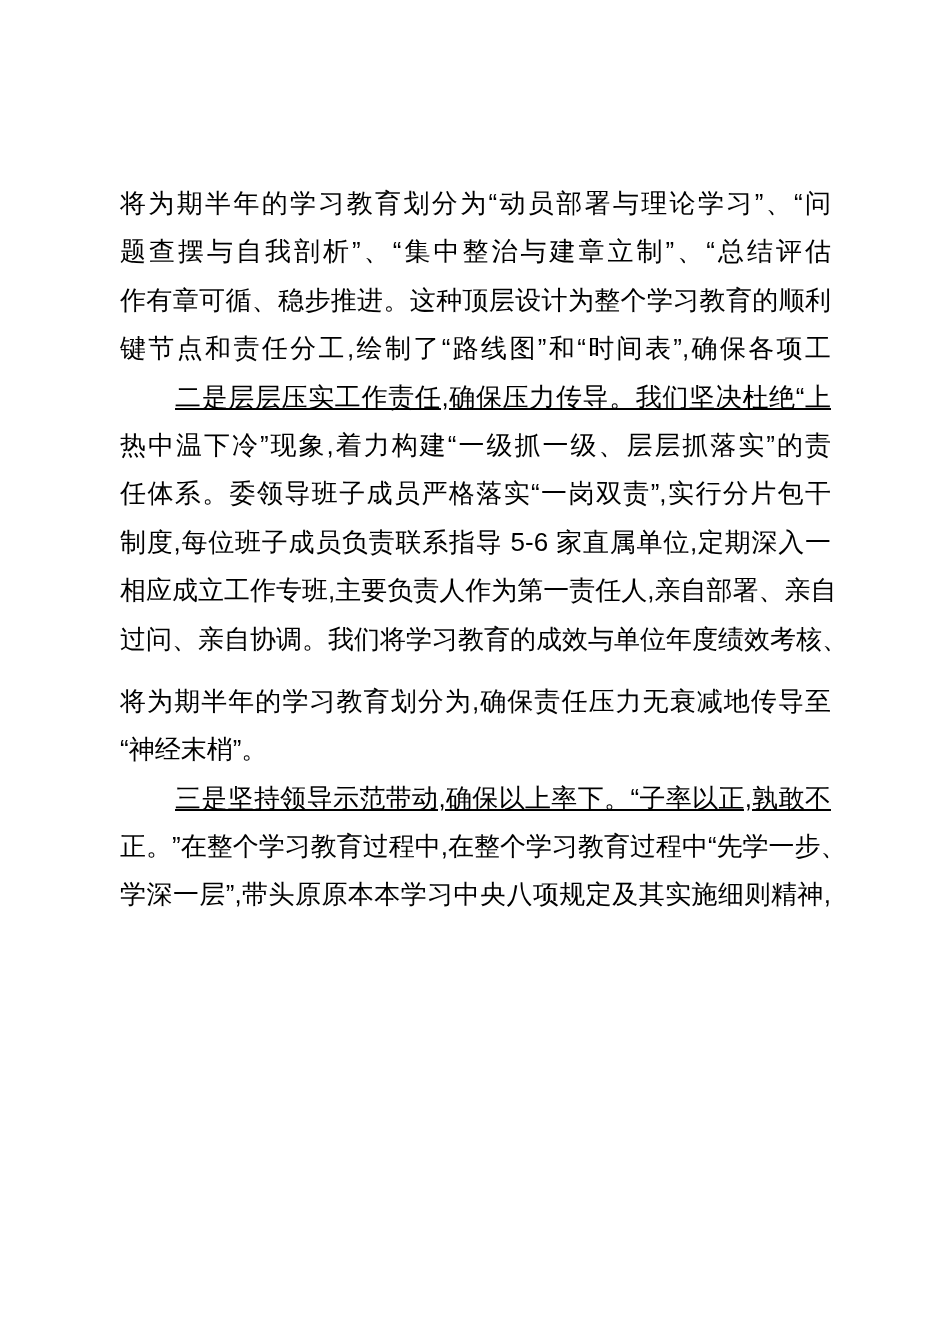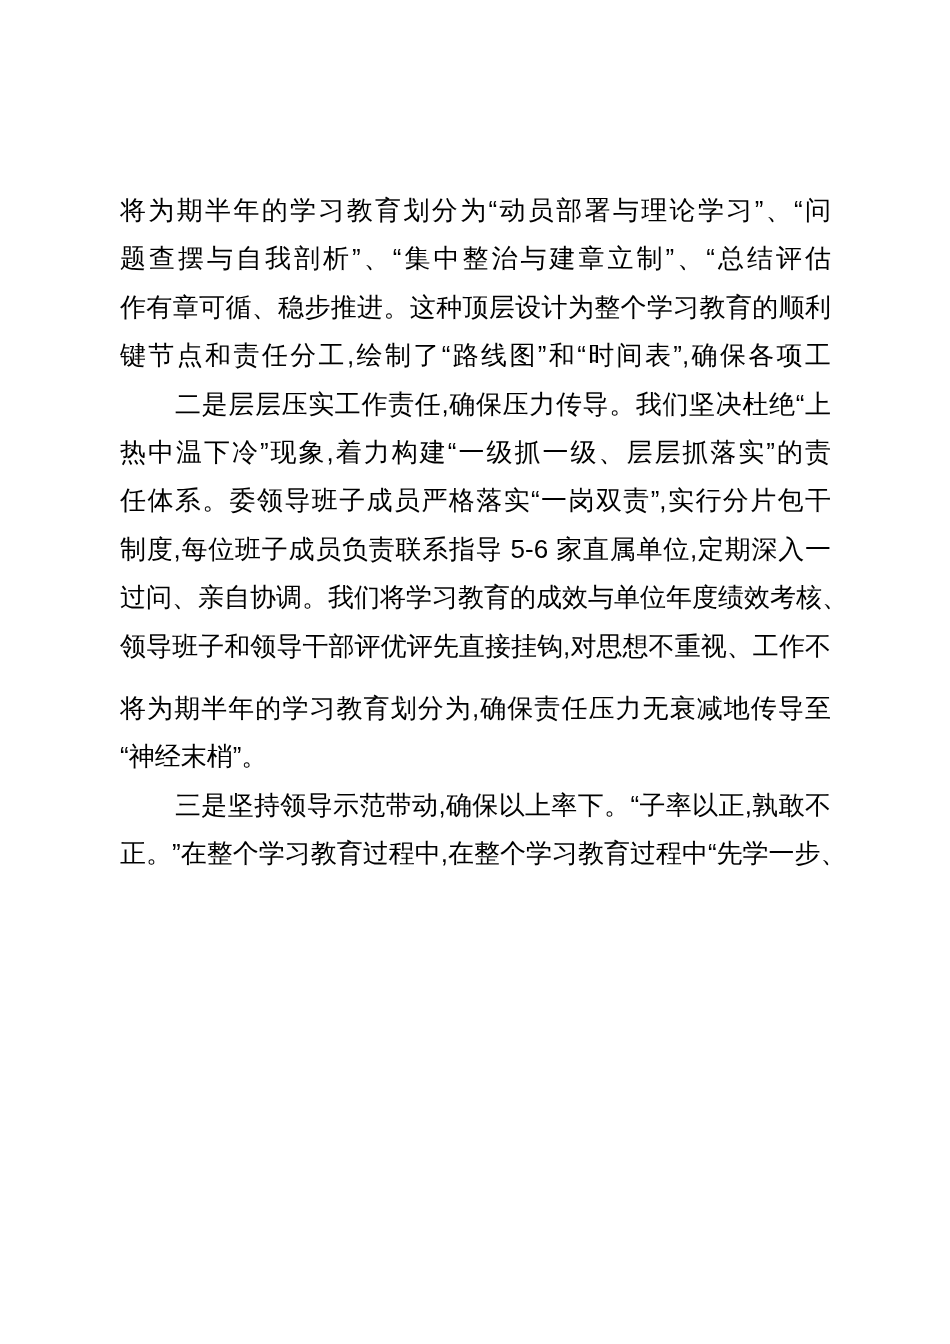--- a/index.html
+++ b/index.html
@@ -15,36 +15,37 @@
   .page {
     position: relative;
     width: 950px;
     height: 1344px;
     background: #ffffff;
     overflow: hidden;
   }
   .text-block {
     position: absolute;
     left: 120px;
-    top: 186px;
+    top: 179px;
     width: 711px;
     color: #000000;
     font-size: 26px;
   }
   .line {
     height: 48.4px;
     line-height: 48.4px;
     text-align: justify;
     text-align-last: justify;
     white-space: nowrap;
     letter-spacing: 0;
   }
   
   .line.indent {
     padding-left: 55px;
+    text-decoration: underline;
   }
   
   .line.para-end {
     text-align-last: left;
   }
   
   .line:nth-child(11) { margin-top: 14px; }
   .line:nth-child(16) { margin-top: 5px; }
   .line:nth-child(17) { margin-top: 8px; }
 </style>
@@ -54,20 +55,21 @@
 <div class="page">
   <div class="text-block">
       <div class="line">将为期半年的学习教育划分为“动员部署与理论学习”、“问</div>
       <div class="line">题查摆与自我剖析”、“集中整治与建章立制”、“总结评估</div>
       <div class="line">作有章可循、稳步推进。这种顶层设计为整个学习教育的顺利</div>
       <div class="line">键节点和责任分工,绘制了“路线图”和“时间表”,确保各项工</div>
       <div class="line indent">二是层层压实工作责任,确保压力传导。我们坚决杜绝“上</div>
       <div class="line">热中温下冷”现象,着力构建“一级抓一级、层层抓落实”的责</div>
       <div class="line">任体系。委领导班子成员严格落实“一岗双责”,实行分片包干</div>
       <div class="line">制度,每位班子成员负责联系指导 5-6 家直属单位,定期深入一</div>
+      <div class="line">相应成立工作专班,主要负责人作为第一责任人,亲自部署、亲自</div>
       <div class="line">过问、亲自协调。我们将学习教育的成效与单位年度绩效考核、</div>
-      <div class="line">领导班子和领导干部评优评先直接挂钩,对思想不重视、工作不</div>
       <div class="line">将为期半年的学习教育划分为,确保责任压力无衰减地传导至</div>
       <div class="line para-end">“神经末梢”。</div>
       <div class="line indent">三是坚持领导示范带动,确保以上率下。“子率以正,孰敢不</div>
       <div class="line">正。”在整个学习教育过程中,在整个学习教育过程中“先学一步、</div>
+      <div class="line">学深一层”,带头原原本本学习中央八项规定及其实施细则精神,</div>
     </div>
 </div>
 
 </body></html>

